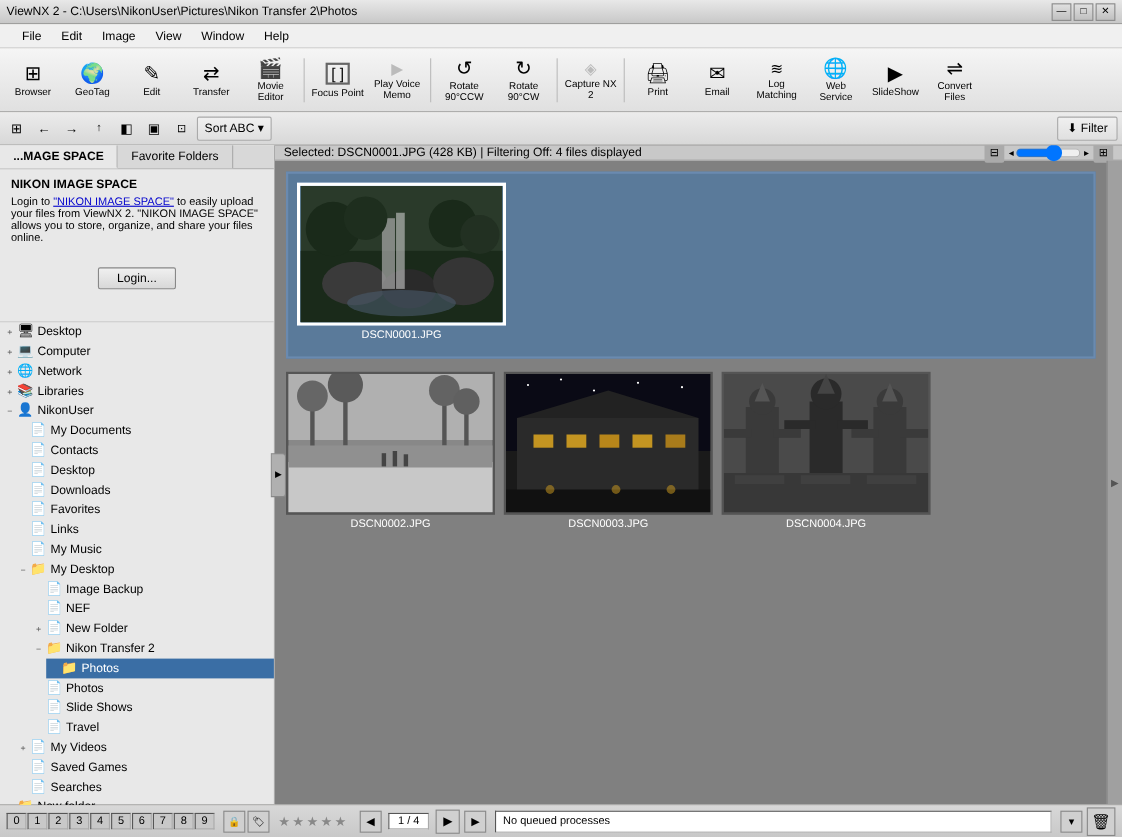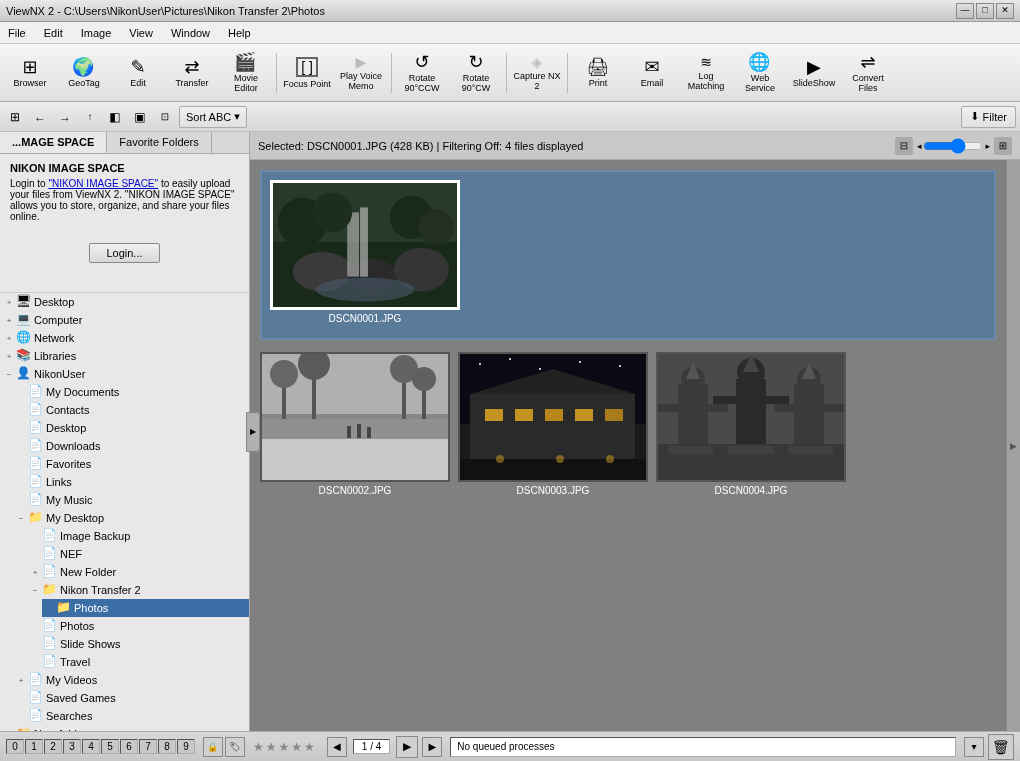--- a/index.html
+++ b/index.html
@@ -21,21 +21,21 @@
       background: linear-gradient(to bottom, #e0e0e0, #c0c0c0);
       cursor: pointer; padding: 0; line-height: 1;
     }
 
     
     #menu-bar {
       background: #f0f0f0;
       height: 22px;
       display: flex;
       align-items: center;
-      padding: 0 0;
+      padding: 0 12px;
       border-bottom: 1px solid #ccc;
       gap: 2px;
     }
     #menu-bar span {
       padding: 2px 8px;
       cursor: pointer;
       font-size: 11px;
     }
 
     
@@ -177,21 +177,21 @@
     
     #right-content {
       flex: 1;
       display: flex;
       flex-direction: column;
       background: #808080;
       overflow: hidden;
     }
     #status-bar-top {
       background: #c8c8c8;
-      height: 28px;
+      height: 14px;
       display: flex;
       align-items: center;
       padding: 0 8px;
       border-bottom: 1px solid #aaa;
       font-size: 11px;
       gap: 4px;
     }
     .status-icons { display: flex; gap: 4px; margin-left: auto; align-items: center; }
     .status-icon { width: 18px; height: 18px; background: #aaa; border-radius: 2px; display: flex; align-items: center; justify-content: center; font-size: 10px; }
 

